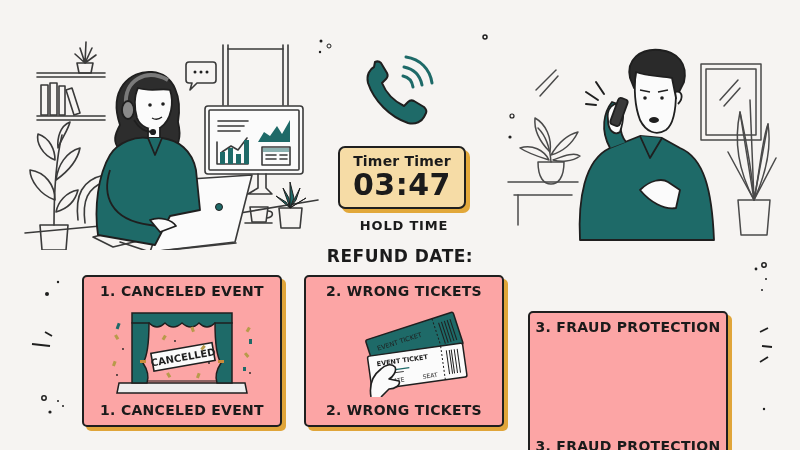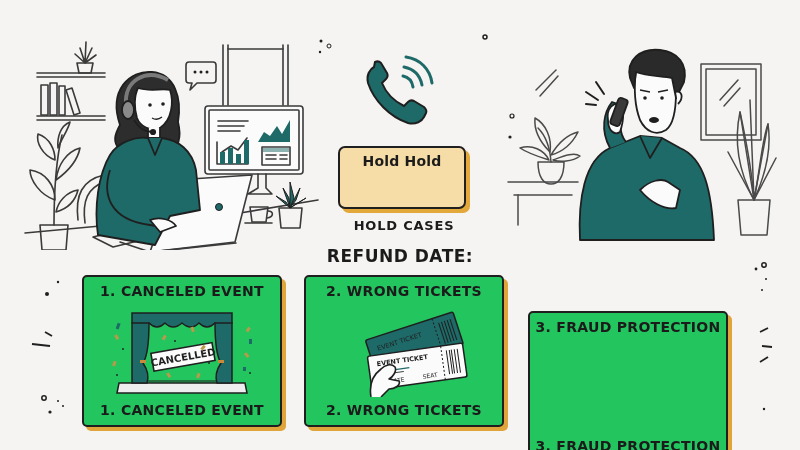--- a/index.html
+++ b/index.html
@@ -27,21 +27,21 @@
     font-size: 13px; font-weight: bold; letter-spacing: 0.8px;
   }
   .refund-heading {
     position: absolute; left: 300px; top: 246px; width: 200px; text-align: center;
     font-size: 17px; font-weight: bold; letter-spacing: 0.5px;
   }
 
   
   .card {
     position: absolute; top: 275px; width: 200px; height: 152px;
-    background: #22c55e; border: 2.5px solid #1f1f1f; border-radius: 5px;
+    background: #fca5a5; border: 2.5px solid #1f1f1f; border-radius: 5px;
     box-shadow: 4px 4px 0 #e0a53a;
     text-align: center;
   }
   .card-title {
     position: absolute; left: 0; right: 0; top: 6px;
     font-size: 14px; font-weight: bold; letter-spacing: 0.3px;
   }
   .card-caption {
     position: absolute; left: 0; right: 0; bottom: 7px;
     font-size: 14px; font-weight: bold; letter-spacing: 0.3px;
@@ -185,23 +185,24 @@
     <path d="M14 22 C10 24 6 30 8 38 C14 56 30 72 48 78 C56 80 62 76 64 72 L66 68 C67 66 66 64 64 62 L54 56 C52 55 50 55 48 57 L44 61 C34 56 26 48 22 38 L26 34 C28 32 28 30 27 28 L21 18 C19 16 17 16 15 17 Z" fill="#1e6a68" stroke="#1f1f1f" stroke-width="2" stroke-linejoin="round"></path>
     <g fill="none" stroke="#1e6a68" stroke-width="3" stroke-linecap="round">
       <path d="M46 12 C60 14 70 24 72 38"></path>
       <path d="M44 22 C54 24 60 30 62 40"></path>
       <path d="M43 31 C48 32 52 36 53 42"></path>
     </g>
   </svg>
 </div>
 
 <div class="timer-box">
-  <div class="timer-title">Hold Hold</div>
-</div>
-<div class="hold-label">HOLD CASES</div>
+  <div class="timer-title">Timer Timer</div>
+  <div class="timer-value">03:47</div>
+</div>
+<div class="hold-label">HOLD TIME</div>
 
 <div class="abs" style="left:500px;top:40px;width:300px;height:210px;">
   <svg width="300" height="210" viewBox="0 0 300 210">
     <g fill="none" stroke="#4a4a4a" stroke-width="1.5" stroke-linecap="round" stroke-linejoin="round">
 
       <rect x="201" y="24" width="60" height="76"></rect>
       <rect x="206" y="29" width="50" height="66"></rect>
       <line x1="220" y1="60" x2="238" y2="40"></line>
         <line x1="224" y1="66" x2="240" y2="48"></line>
 

